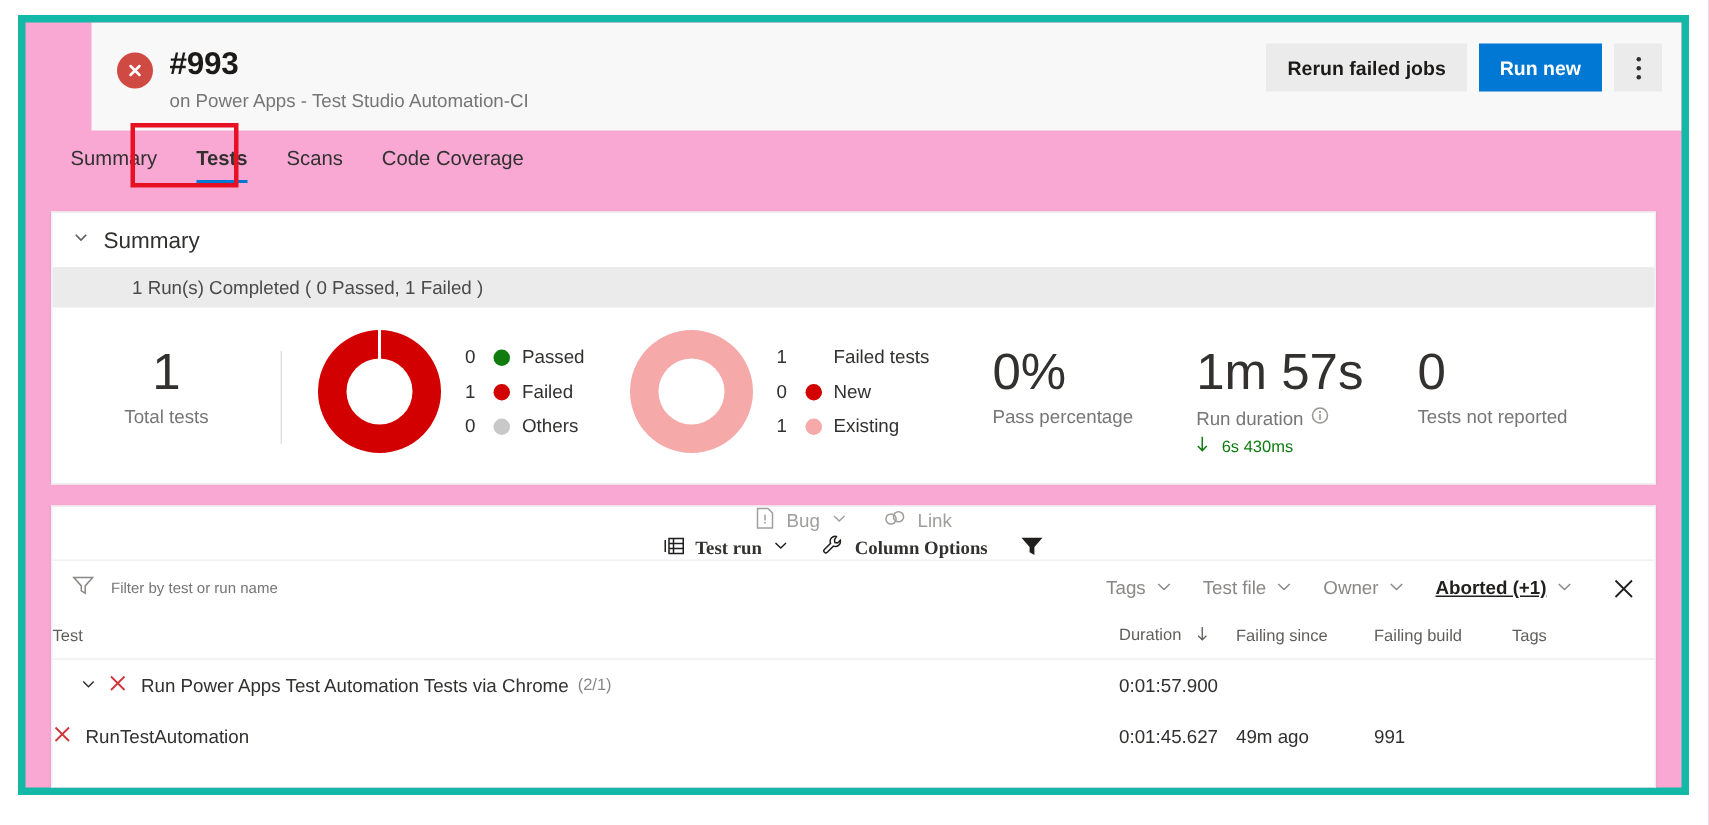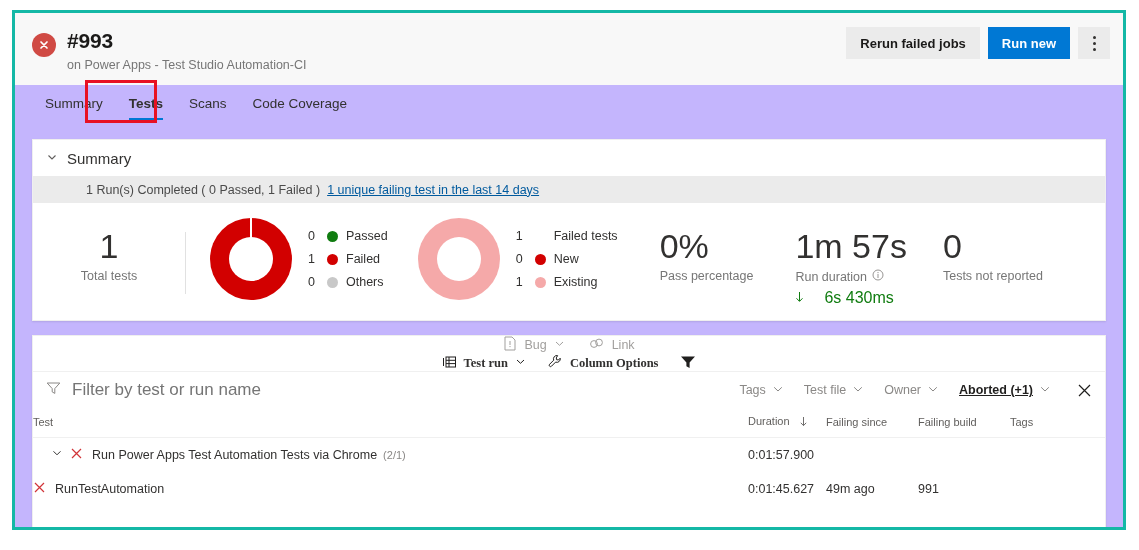--- a/index.html
+++ b/index.html
@@ -5,22 +5,23 @@
   html,body{margin:0;padding:0;}
   body{
     width:1139px;height:550px;
     background:#ffffff;
     font-family:"Liberation Sans", sans-serif;
     -webkit-font-smoothing:antialiased;
     overflow:hidden;
   }
   .frame{
     position:absolute;left:12px;top:10px;width:1114px;height:520px;
-    border:3px solid #14b8a6;background:#c4b5fd;box-sizing:border-box;
+    border:5px solid #14b8a6;background:#f9a8d4;box-sizing:border-box;
     overflow:hidden;
+    padding-left:44px;
   }
   
   .hdr{position:relative;height:72px;background:#f8f8f8;}
   .hdr-left{position:absolute;left:17px;top:16px;display:flex;align-items:flex-start;}
   .fail-circle{
     width:24px;height:24px;border-radius:50%;background:#d04a44;
     display:flex;align-items:center;justify-content:center;margin-top:4px;flex:none;
   }
   .fail-circle svg{display:block;}
   .hdr-titles{margin-left:11px;}
@@ -79,38 +80,38 @@
   .donut-gap{position:absolute;left:50%;top:0;width:2px;height:20px;
     background:#ffffff;transform:translateX(-50%);z-index:2;}
   .legend{margin-left:16px;}
   .lg-row{display:flex;align-items:center;height:23px;font-size:12.5px;color:#323130;}
   .lg-num{width:14px;text-align:left;color:#323130;}
   .lg-dot{width:11px;height:11px;border-radius:50%;margin:0 8px 0 5px;flex:none;}
   .lg-dot.empty{background:transparent;}
   .metric-stat{padding-top:9px;}
   .stat-sub{display:flex;align-items:center;gap:5px;}
   .info-i{display:inline-block;vertical-align:middle;}
-  .delta{font-size:16px;color:#107c10;margin-top:5px;display:flex;align-items:center;gap:20px;}
+  .delta{font-size:11px;color:#107c10;margin-top:5px;display:flex;align-items:center;gap:8px;}
   
   .card-results{top:322px;height:196px;}
   .toolbar{
     height:35px;border-bottom:1px solid #f0f0f0;display:flex;align-items:center;
     justify-content:space-between;padding:0 13px;flex-direction:column;
   }
   .tb-left{display:flex;align-items:center;gap:24px;}
   .tb-right{display:flex;align-items:center;gap:22px;font-family:Liberation Serif, serif;}
   .tb-item{display:flex;align-items:center;gap:7px;font-size:12.5px;cursor:pointer;}
   .tb-item.disabled{color:#a19f9d;cursor:default;}
   .tb-item.enabled{color:#323130;font-weight:bold;}
   .filterbar{
     height:36px;display:flex;align-items:center;justify-content:space-between;
     padding:0 13px 0 13px;
   }
   .filter-left{display:flex;align-items:center;gap:9px;}
-  .filter-ph{font-size:17px;color:#767676;}
+  .filter-ph{font-size:10px;color:#767676;}
   .filter-right{display:flex;align-items:center;gap:20px;}
   .fdrop{display:flex;align-items:center;gap:6px;font-size:12.5px;color:#8a8886;cursor:pointer;}
   .fdrop.active{color:#201f1e;font-weight:bold;text-decoration:underline;}
   .close-x{cursor:pointer;display:flex;align-items:center;padding-left:6px;}
   table.grid{width:100%;border-collapse:collapse;table-layout:fixed;}
   table.grid th{
     font-size:11px;font-weight:400;color:#605e5c;text-align:left;
     padding:7px 0 8px 0;border-bottom:1px solid #f0f0f0;
   }
   table.grid td{font-size:12.5px;color:#323130;padding:9px 0;vertical-align:middle;}
@@ -170,21 +171,20 @@
       <span class="chev">
         <svg width="12" height="12" viewBox="0 0 12 12">
             <path d="M2.5 4.5 L6 8 L9.5 4.5" fill="none" stroke="#605e5c" stroke-width="1.1"></path>
           </svg>
       </span>
       <span class="sum-head-txt">Summary</span>
     </div>
 
     <div class="sum-banner">
       <span>1 Run(s) Completed ( 0 Passed, 1 Failed )</span>
-      <a href="#">1 unique failing test in the last 14 days</a>
     </div>
 
     <div class="metrics">
 
       <div class="metric-total">
         <div class="big">1</div>
         <div class="cap">Total tests</div>
       </div>
 
       <div class="vdiv"></div>

